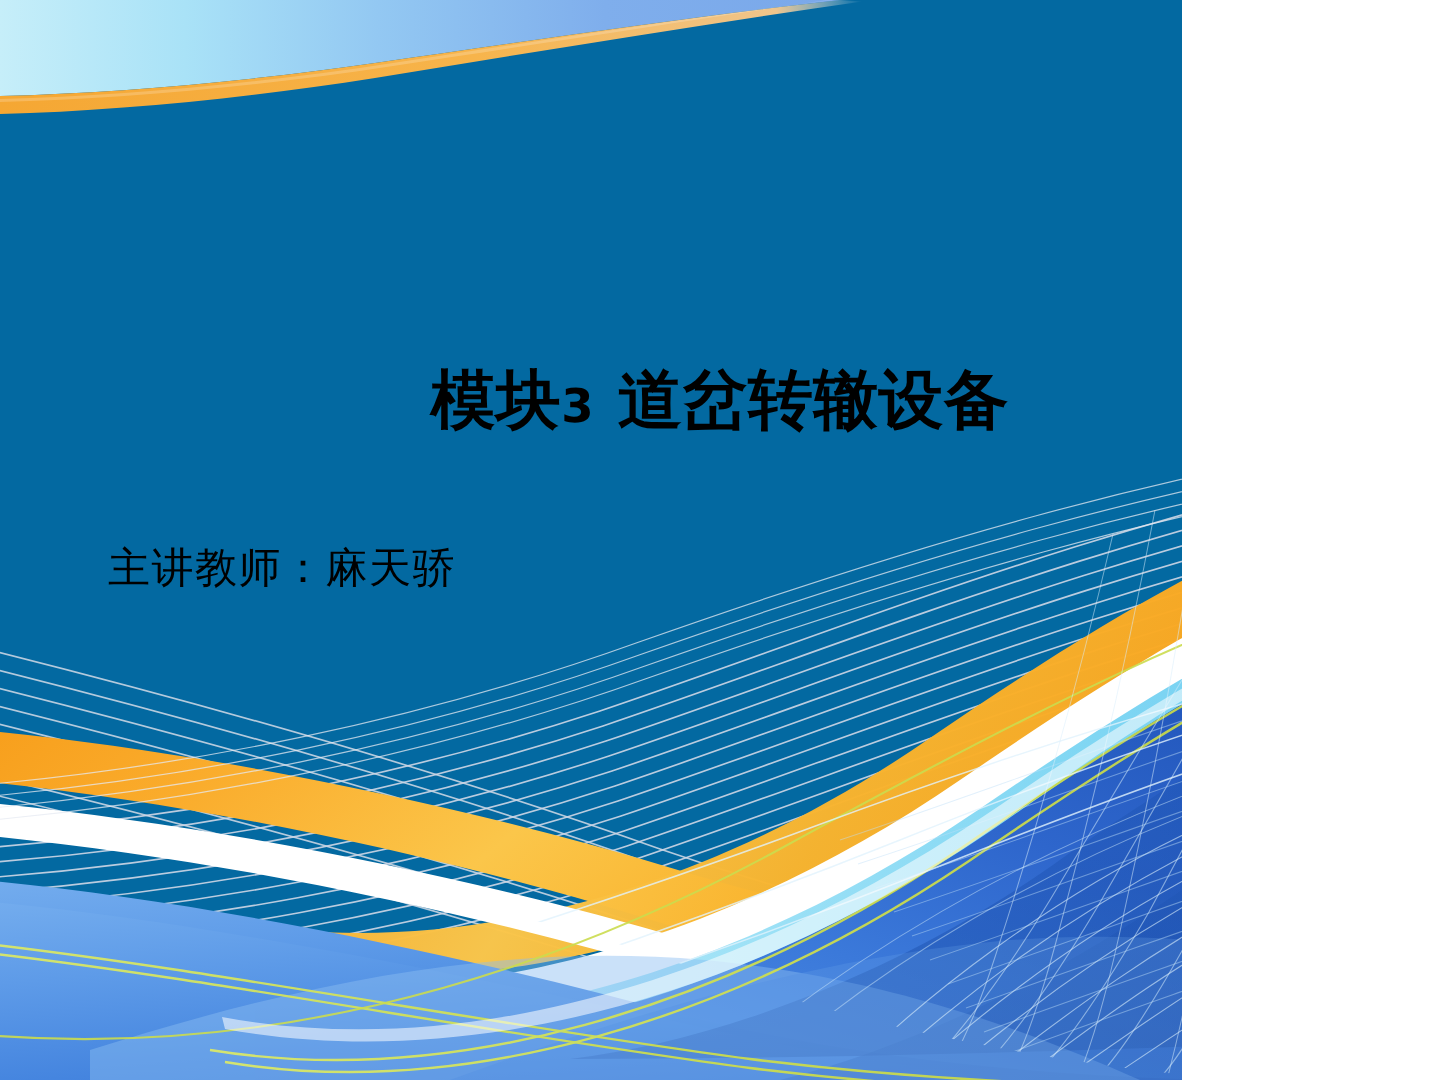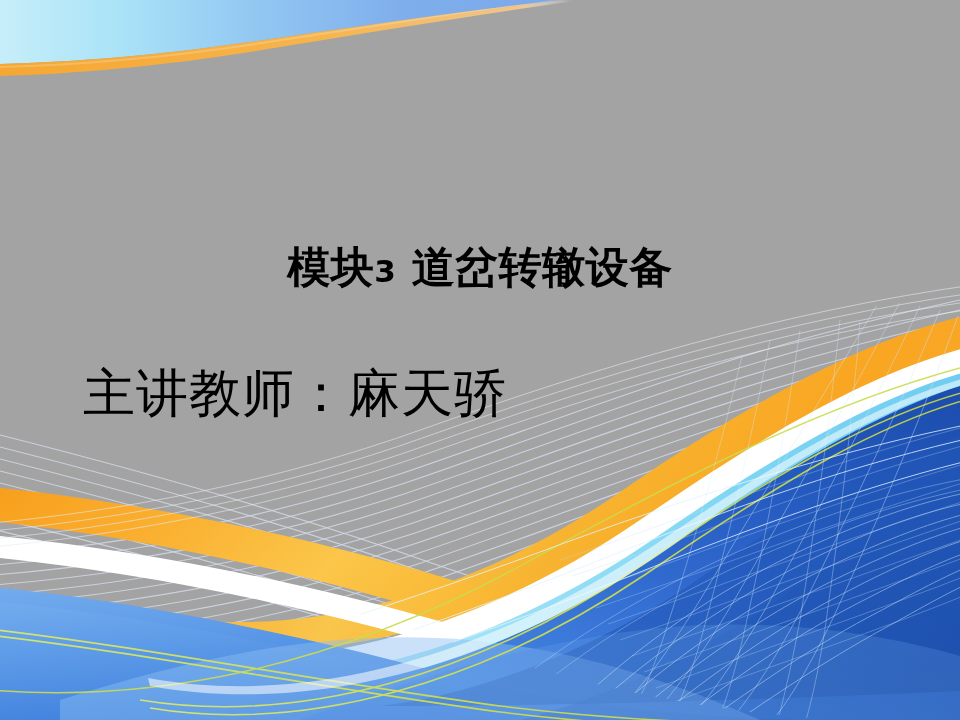--- a/index.html
+++ b/index.html
@@ -6,24 +6,24 @@
   html, body {
     margin: 0;
     padding: 0;
     background: #ffffff;
   }
   body {
     font-family: "Liberation Sans", "DejaVu Sans", sans-serif;
   }
   #slide {
     position: relative;
-    width: 960px;
+    width: 788px;
     height: 720px;
     overflow: hidden;
-    background: #a3a3a3;
+    background: #0369a1;
     user-select: none;
   }
   #bg-art {
     position: absolute;
     left: 0;
     top: 0;
     width: 960px;
     height: 720px;
     display: block;
   }
@@ -48,24 +48,24 @@
     line-height: 1.15;
     white-space: pre;
   }
   #title-text .num {
     font-size: 31px;
     font-weight: bold;
     vertical-align: baseline;
   }
   #subtitle-text {
     position: absolute;
-    left: 83px;
+    left: 72px;
     top: 362px;
     font-family: "DejaVu Serif", "Liberation Serif", serif;
-    font-size: 52px;
+    font-size: 28px;
     font-weight: normal;
     color: #000000;
     letter-spacing: 1px;
     line-height: 1.2;
     white-space: pre;
   }
 </style>
 </head>
 <body>
 

